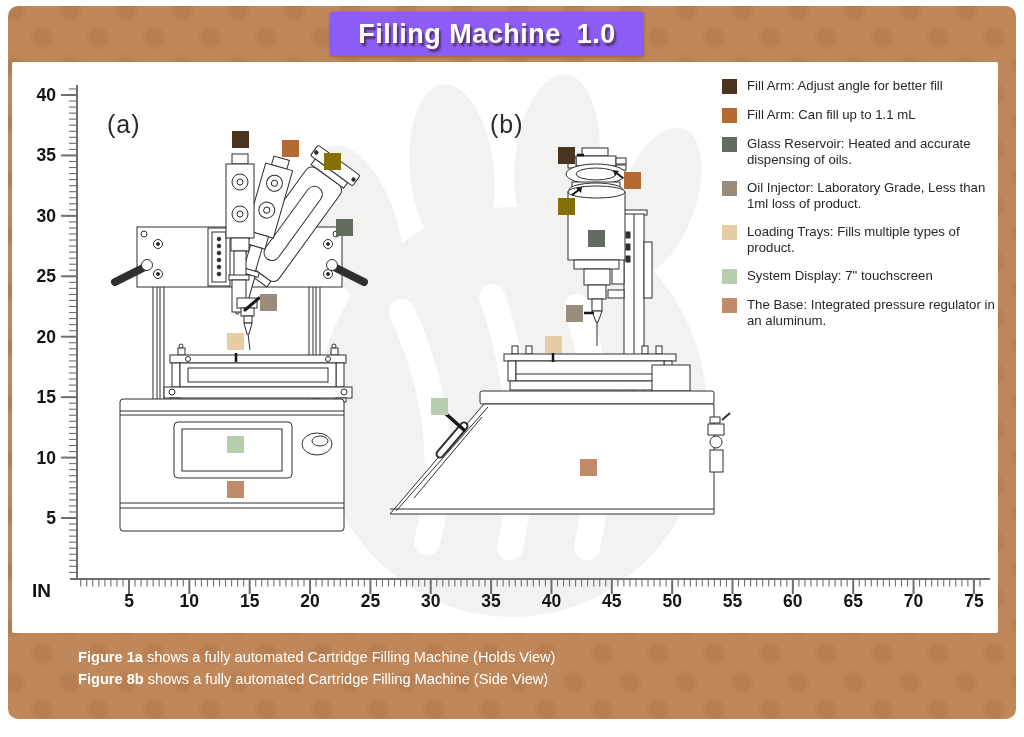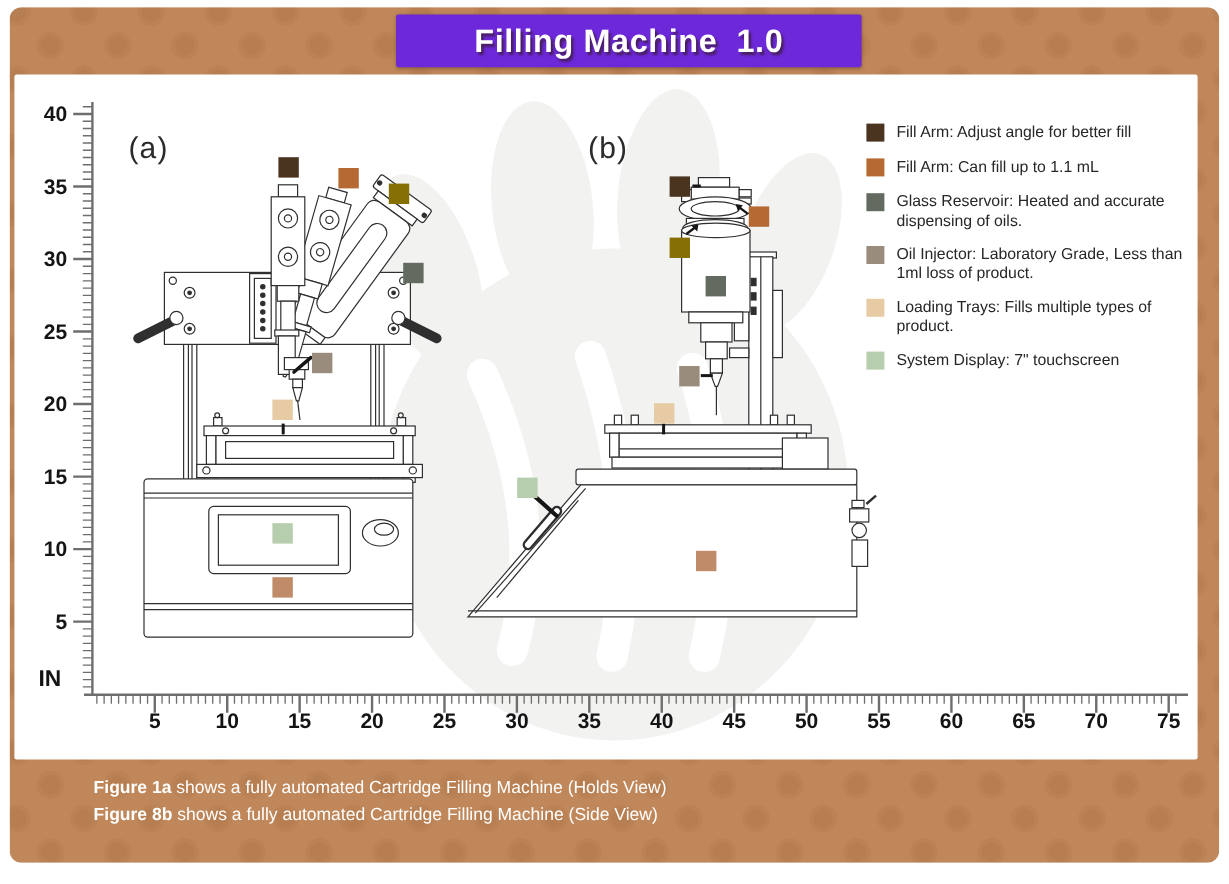--- a/index.html
+++ b/index.html
@@ -11,22 +11,22 @@
     position:absolute; left:8px; top:6px; width:1008px; height:713px;
     background-color:#c0875a; border-radius:10px;
     background-image:
       radial-gradient(circle, rgba(150,95,50,0.22) 0 8px, rgba(150,95,50,0.12) 8px 11px, transparent 12px),
       radial-gradient(circle, rgba(150,95,50,0.22) 0 8px, rgba(150,95,50,0.12) 8px 11px, transparent 12px);
     background-size:56px 56px;
     background-position:6px 4px, 34px 32px;
   }
 
   #banner {
-    position:absolute; left:330px; top:12px; width:388px; height:44px;
-    background:#6d28d9; border-radius:2px;
+    position:absolute; left:330px; top:12px; width:314px; height:44px;
+    background:#8b5cf6; border-radius:2px;
     display:flex; align-items:center; justify-content:center;
     box-shadow:0 1px 3px rgba(60,32,8,0.35);
   }
   #banner .banner-title {
     color:#ffffff; font-size:27px; font-weight:800; letter-spacing:0.5px;
     white-space:pre; text-shadow:2px 3px 2px rgba(43,23,5,0.6);
   }
 
   #panel {
     position:absolute; left:12px; top:62px; width:986px; height:571px;
@@ -39,26 +39,26 @@
   #label-b { left:478px; top:48px; }
 
   
   .mk { position:absolute; width:17px; height:17px; }
   .textured {
     background-image:radial-gradient(rgba(255,255,255,0.45) 1px, transparent 1.3px);
     background-size:4px 4px;
   }
 
   
-  #legend { position:absolute; left:710px; top:40px; width:276px; }
+  #legend { position:absolute; left:710px; top:16px; width:276px; }
   .lg-item { display:flex; gap:10px; margin-bottom:13px; }
   .lg-sq { flex:0 0 15px; width:15px; height:15px; margin-top:1px; }
   .lg-label { font-size:13.2px; line-height:15.5px; color:#272727; }
 
-  .unit-label { position:absolute; left:20px; top:494px; font-size:19px; font-weight:800; color:#141414; }
+  .unit-label { position:absolute; left:20px; top:518px; font-size:19px; font-weight:800; color:#141414; }
 
   
   #captions { position:absolute; left:78px; top:646px; color:#ffffff; font-size:14.6px; line-height:22px; }
   #captions b { font-weight:700; }
 </style>
 </head>
 <body>
 
 <div id="page">
   <div id="frame"></div>
@@ -566,20 +566,24 @@
   <div class="lg-item">
     <span class="lg-sq textured" style="background: rgb(230, 203, 165);"></span>
     <span class="lg-label">Loading Trays: Fills multiple types of product.</span>
   </div>
 
   <div class="lg-item">
     <span class="lg-sq textured" style="background: rgb(182, 206, 173);"></span>
     <span class="lg-label">System Display: 7" touchscreen</span>
   </div>
 
+  <div class="lg-item">
+    <span class="lg-sq" style="background: rgb(191, 139, 105);"></span>
+    <span class="lg-label">The Base: Integrated pressure regulator in an aluminum.</span>
+  </div>
 </div>
   </div>
 
   <div id="captions">
     <div><b>Figure 1a</b><span> shows a fully automated Cartridge Filling Machine (Holds View)</span></div>
     <div><b>Figure 8b</b><span> shows a fully automated Cartridge Filling Machine (Side View)</span></div>
   </div>
 </div>
 
 </body></html>

